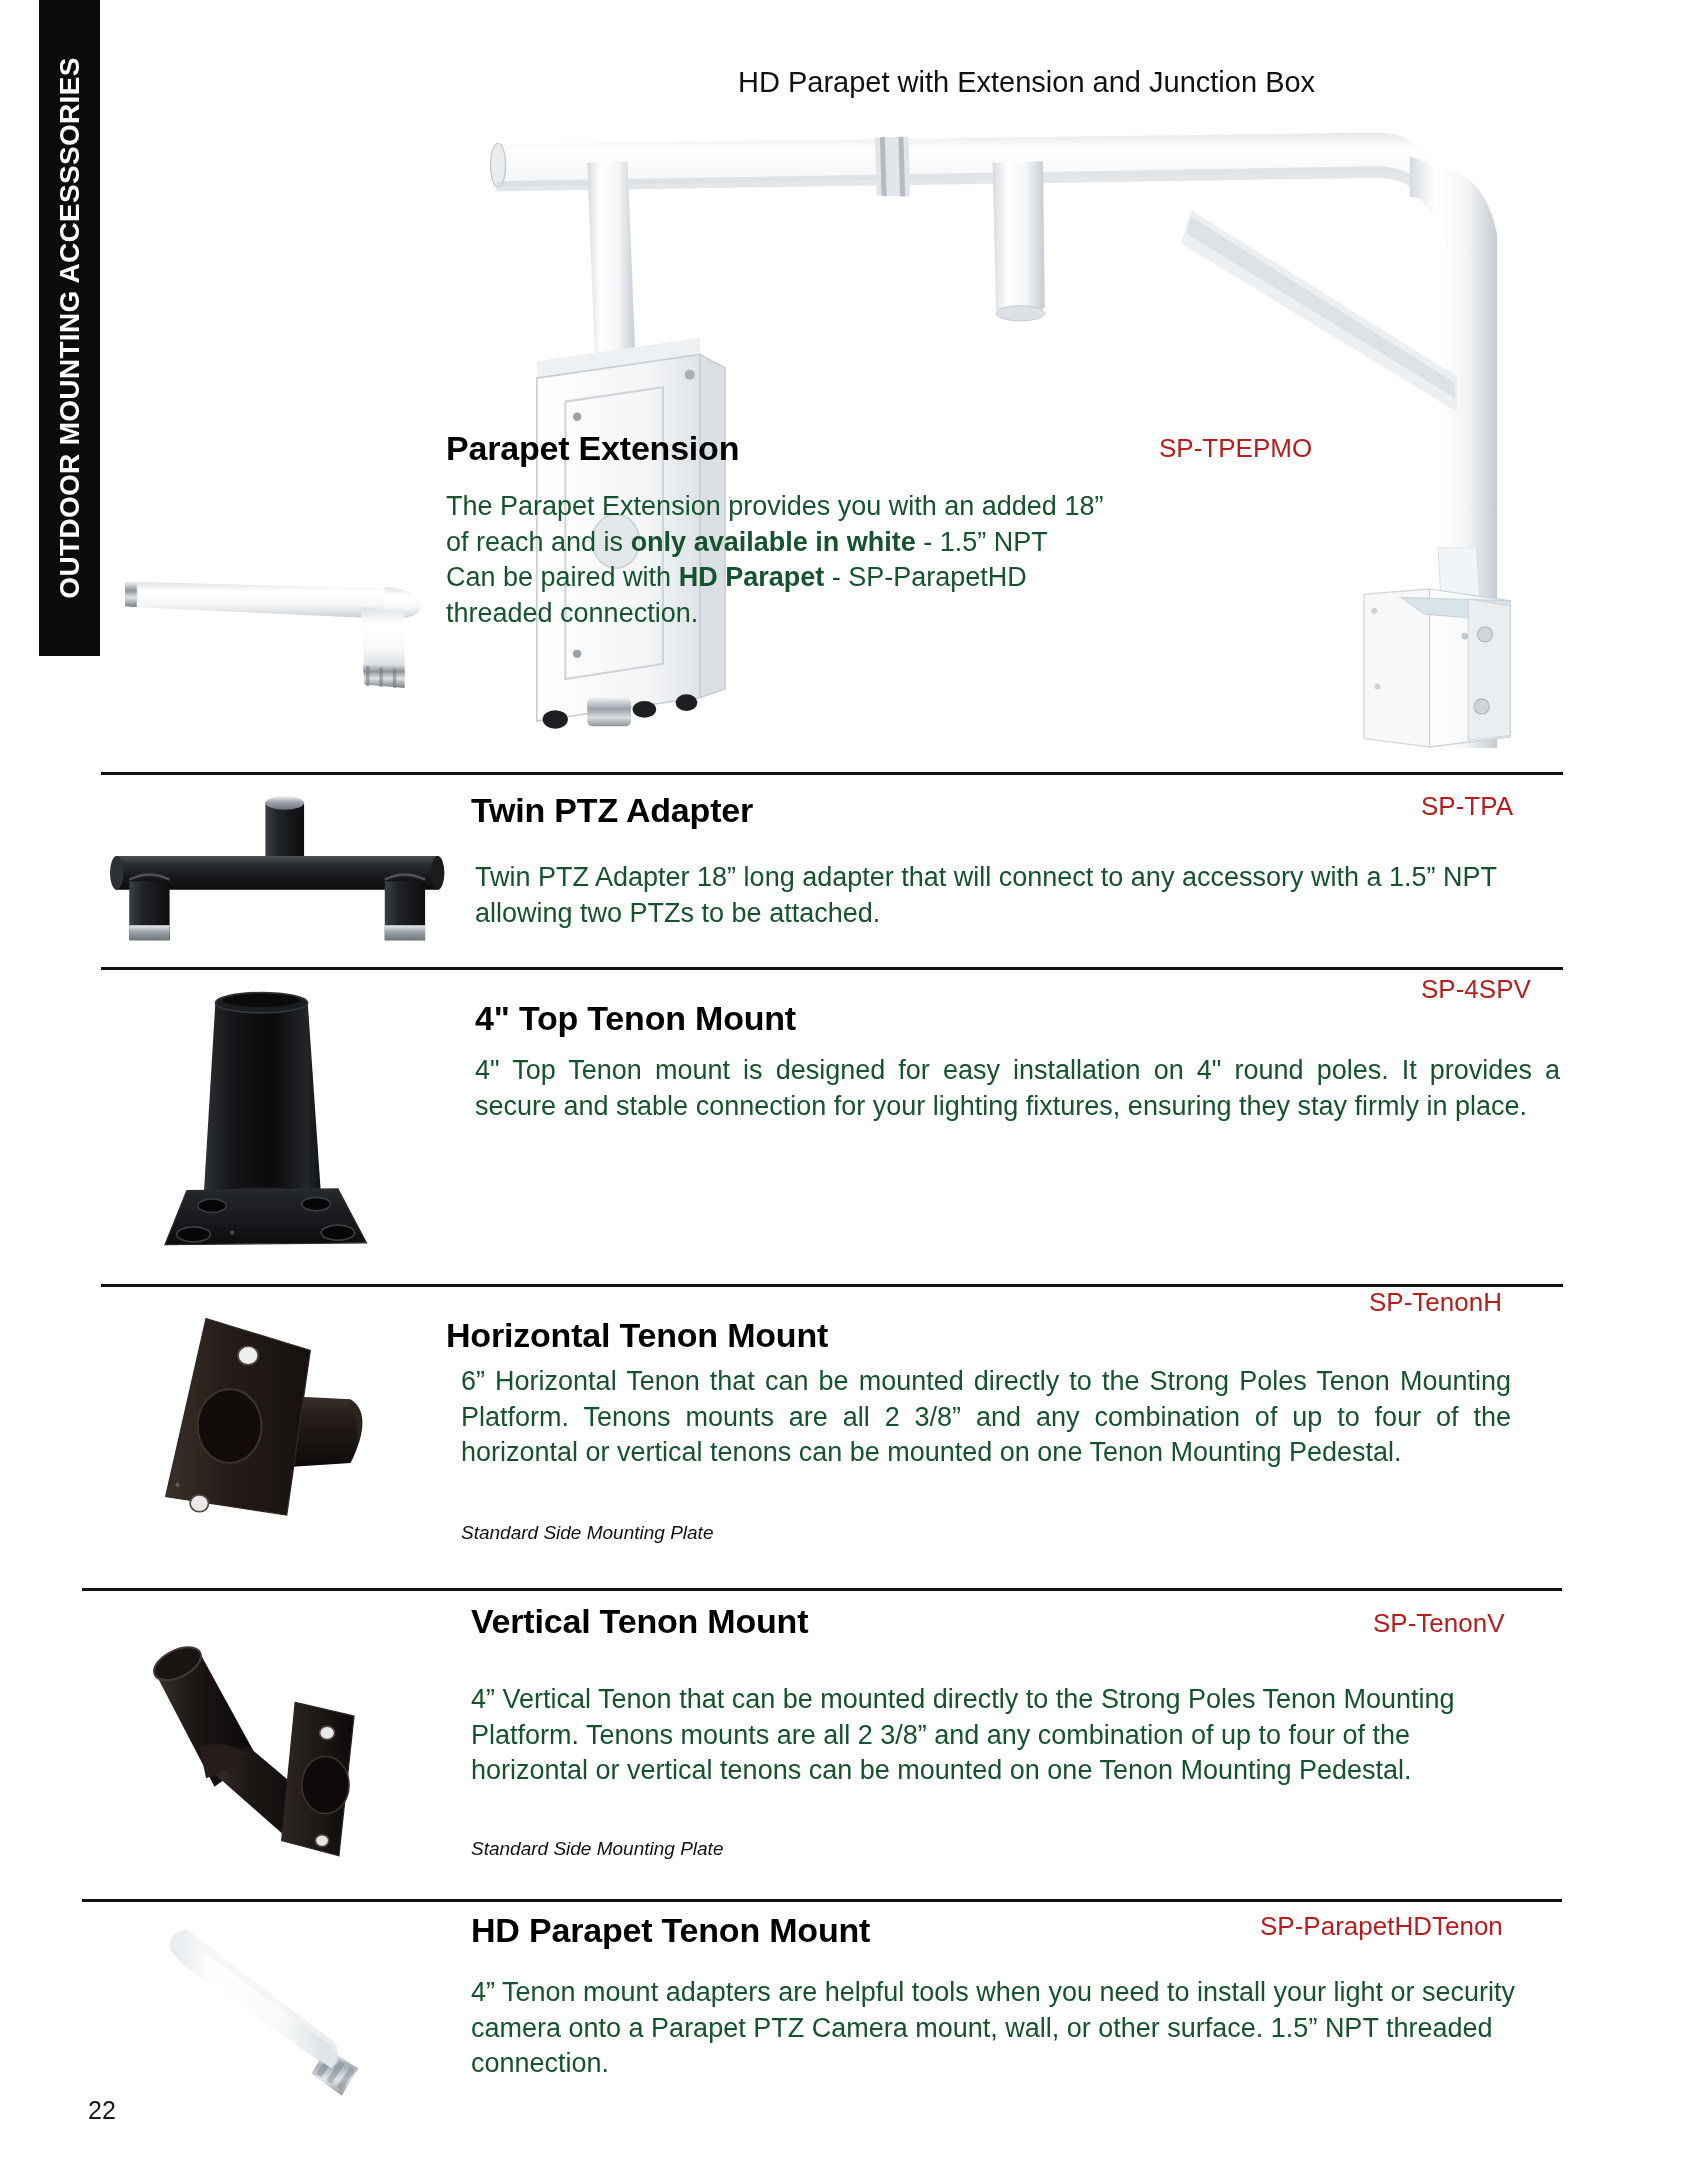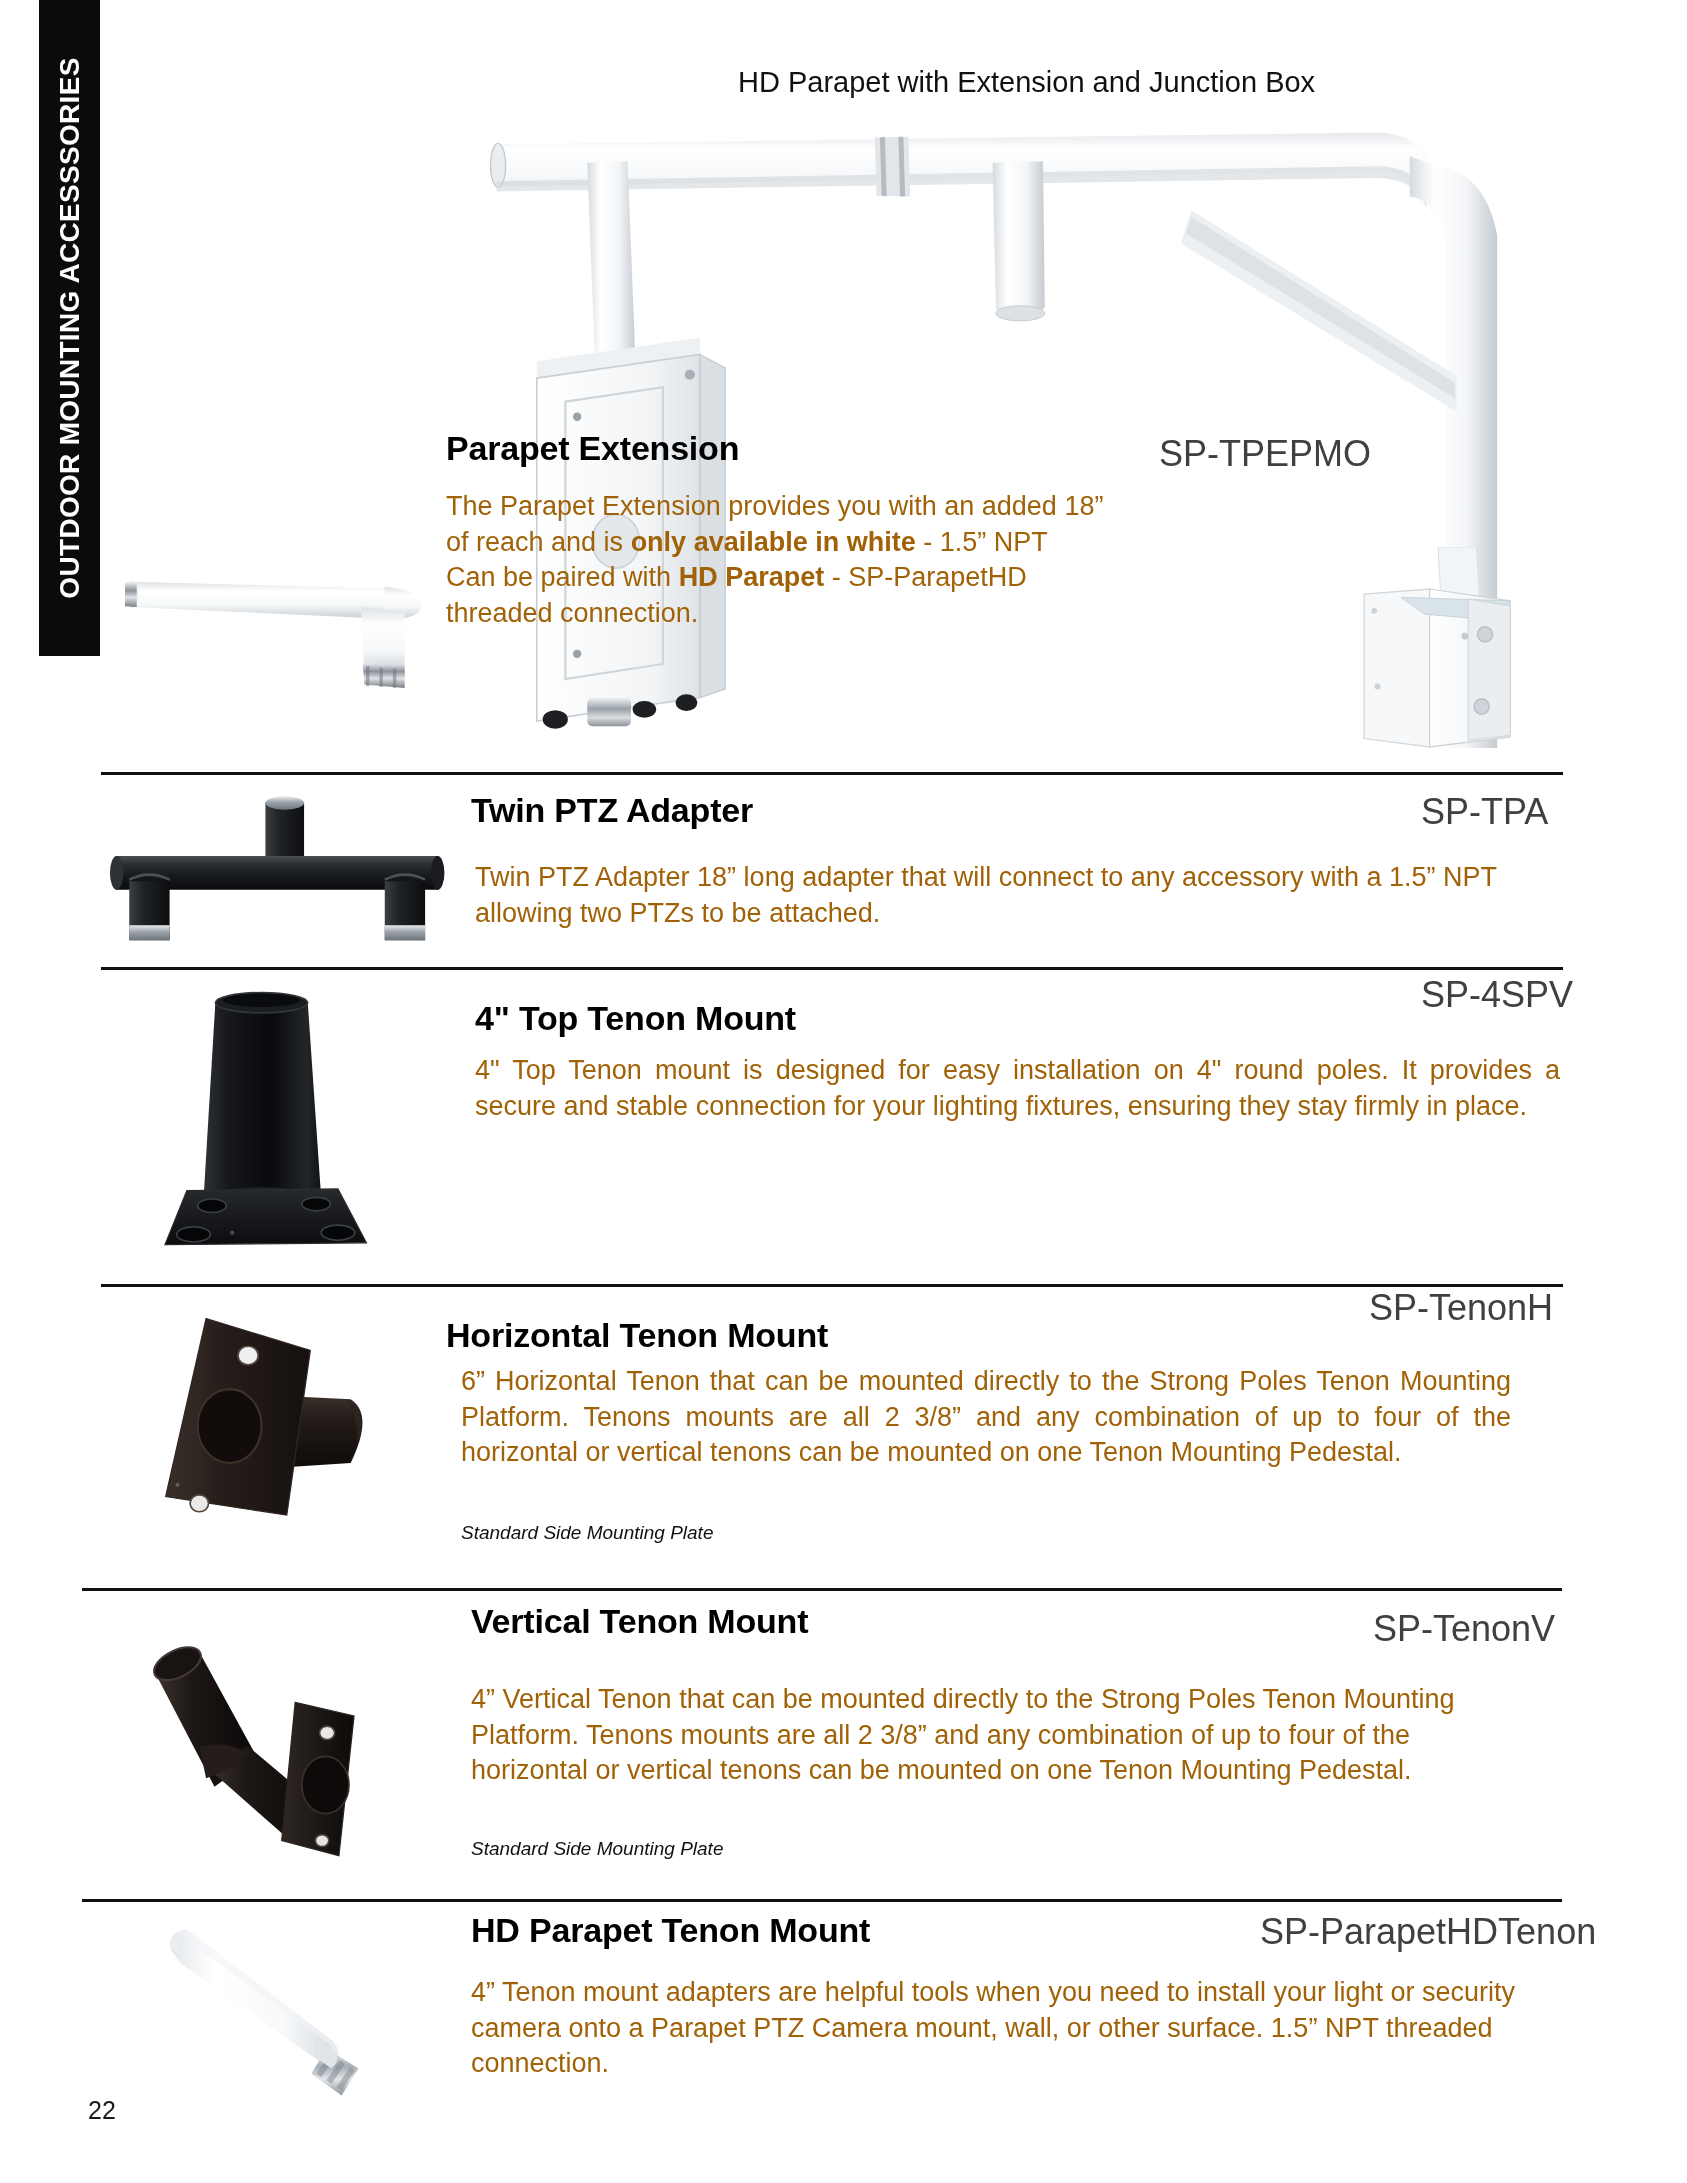--- a/index.html
+++ b/index.html
@@ -63,29 +63,29 @@
   .prod-title {
     position: absolute;
     font-weight: bold;
     font-size: 34px;
     color: #000000;
     white-space: nowrap;
     letter-spacing: -0.2px;
   }
   .prod-sku {
     position: absolute;
-    font-size: 36px;
-    color: #404040;
+    font-size: 26px;
+    color: #b91c1c;
     white-space: nowrap;
   }
   .prod-body {
     position: absolute;
     font-size: 27px;
     line-height: 1.32;
-    color: #a16207;
+    color: #14532d;
   }
   .prod-body.justify { text-align: justify; }
   .prod-note {
     position: absolute;
     font-size: 19px;
     font-style: italic;
     color: #111111;
     white-space: nowrap;
   }
   .rule {

